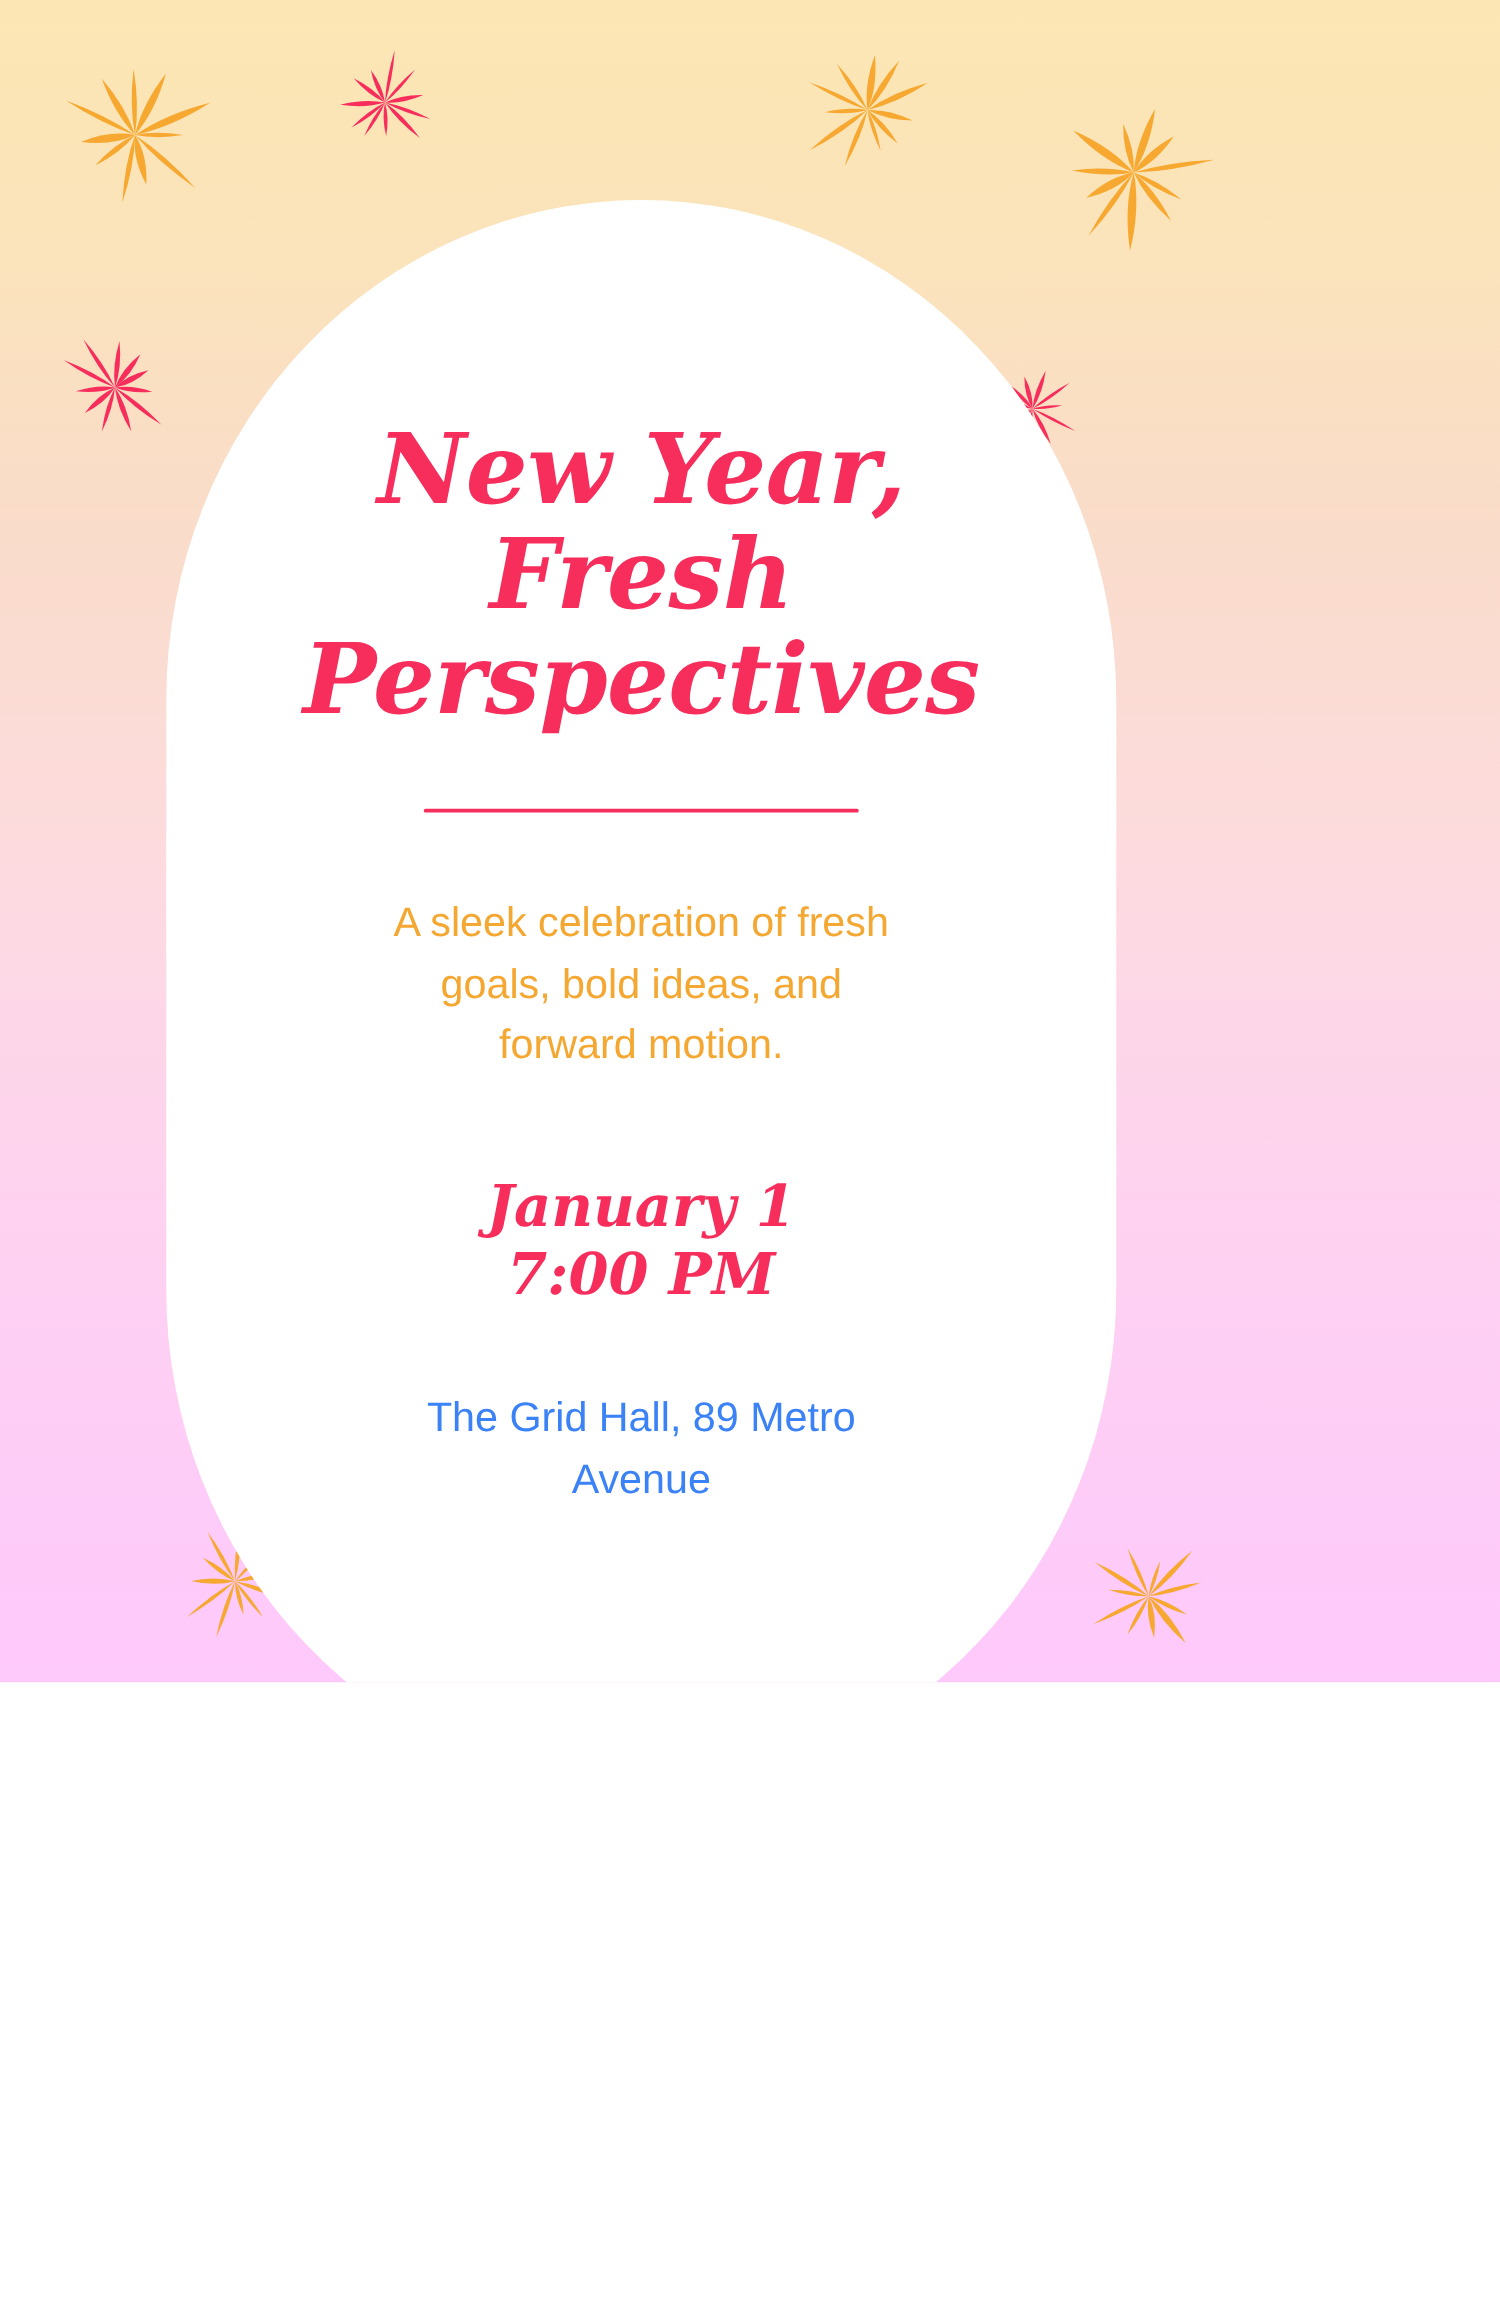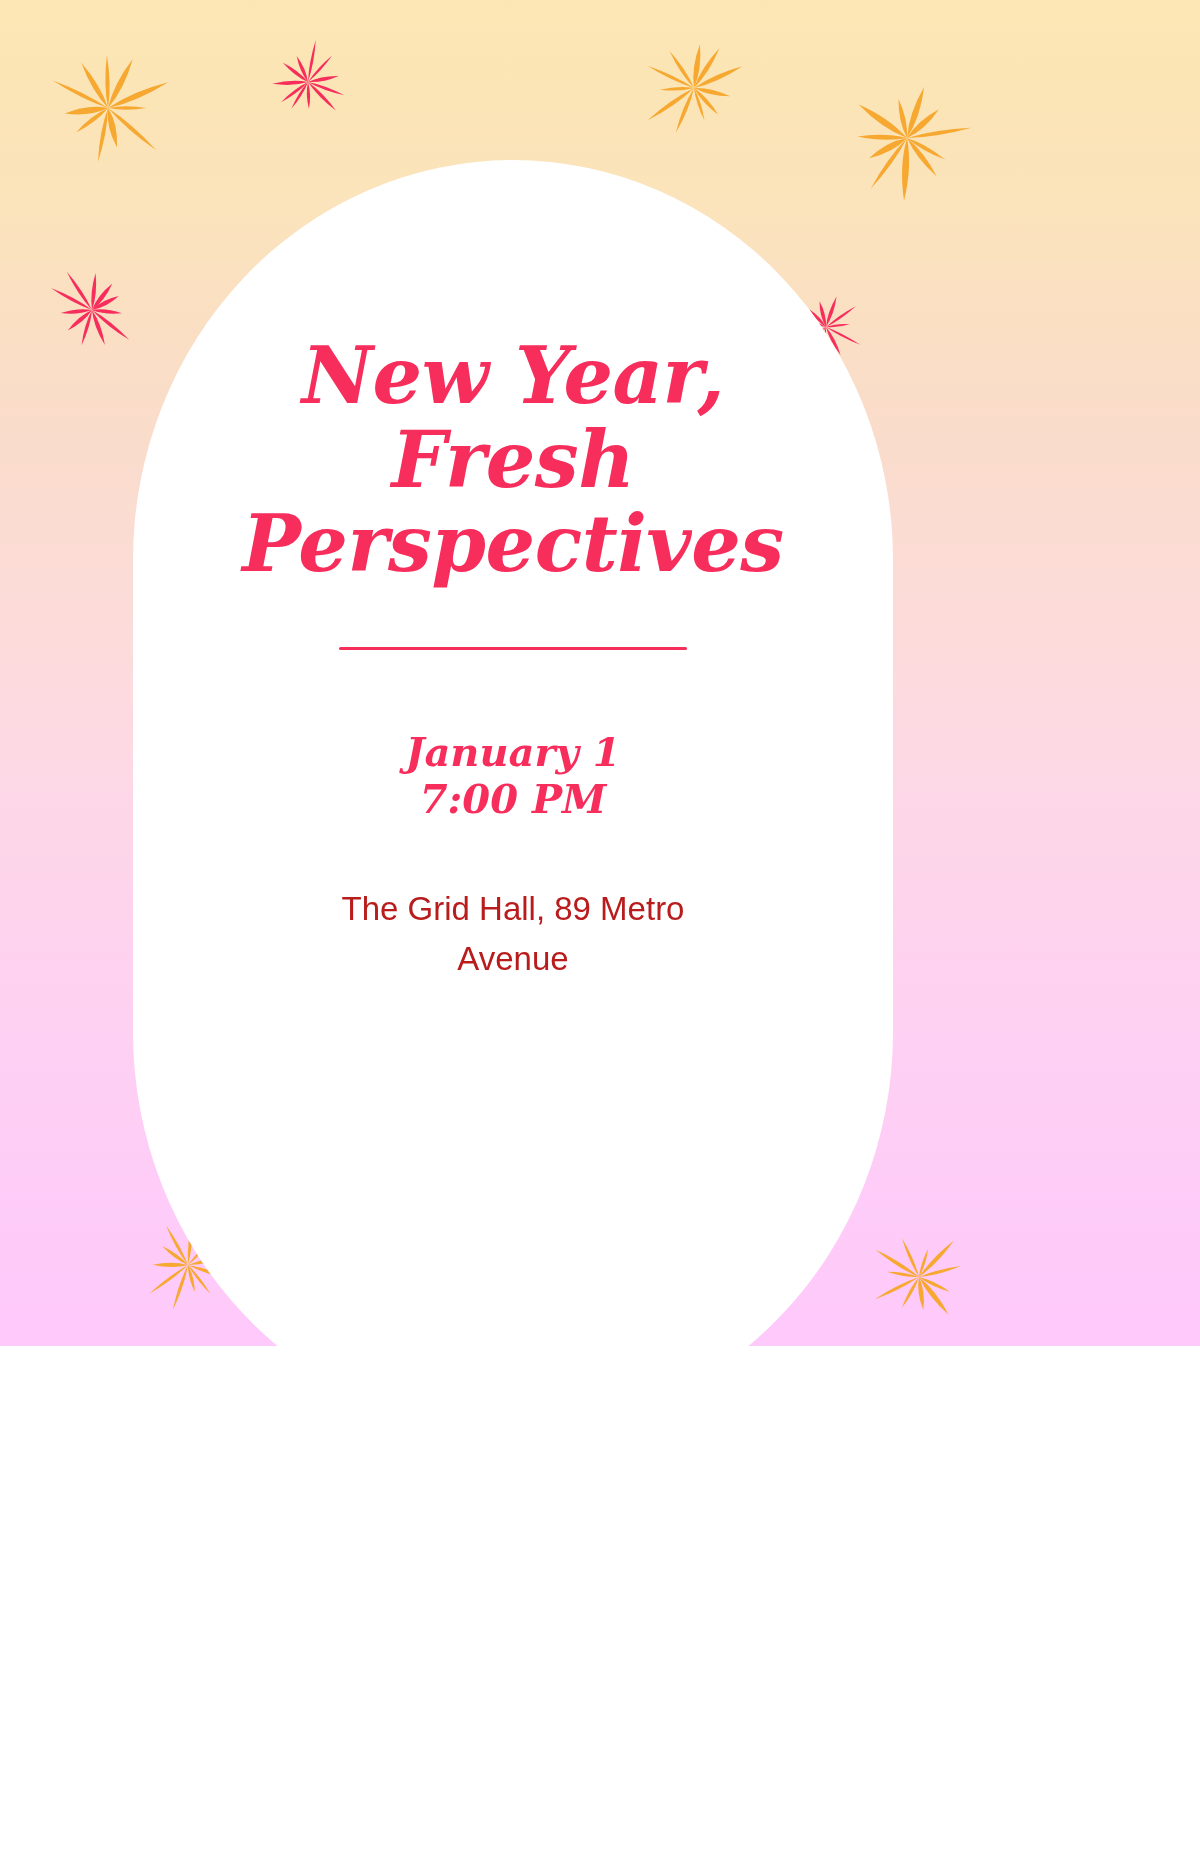--- a/index.html
+++ b/index.html
@@ -96,31 +96,31 @@
     text-align: center;
     margin: 64px 0 0 0;
     max-width: 430px;
   }
 
   .datetime {
     font-family: "DejaVu Serif", "Liberation Serif", serif;
     font-style: italic;
     font-weight: 700;
     color: #F72D5C;
-    font-size: 40px;
+    font-size: 46px;
     line-height: 1.18;
     text-align: center;
     margin: 78px 0 0 0;
     white-space: pre-line;
   }
 
   .venue {
     font-family: "Liberation Sans", sans-serif;
     font-weight: 400;
-    color: #b91c1c;
+    color: #3b82f6;
     font-size: 33px;
     line-height: 1.5;
     text-align: center;
     margin: 62px 0 0 0;
     max-width: 400px;
   }
 </style>
 </head>
 <body>
 
@@ -287,20 +287,21 @@
 
   <div class="oval">
     <div class="oval-inner">
 
       <h1 class="headline">New Year,
 Fresh
 Perspectives</h1>
 
       <div class="divider"></div>
 
+      <p class="subtitle">A sleek celebration of fresh goals, bold ideas, and forward motion.</p>
 
       <div class="datetime">January 1
 7:00 PM</div>
 
       <p class="venue">The Grid Hall, 89 Metro Avenue</p>
 
     </div>
   </div>
 
 </div>

